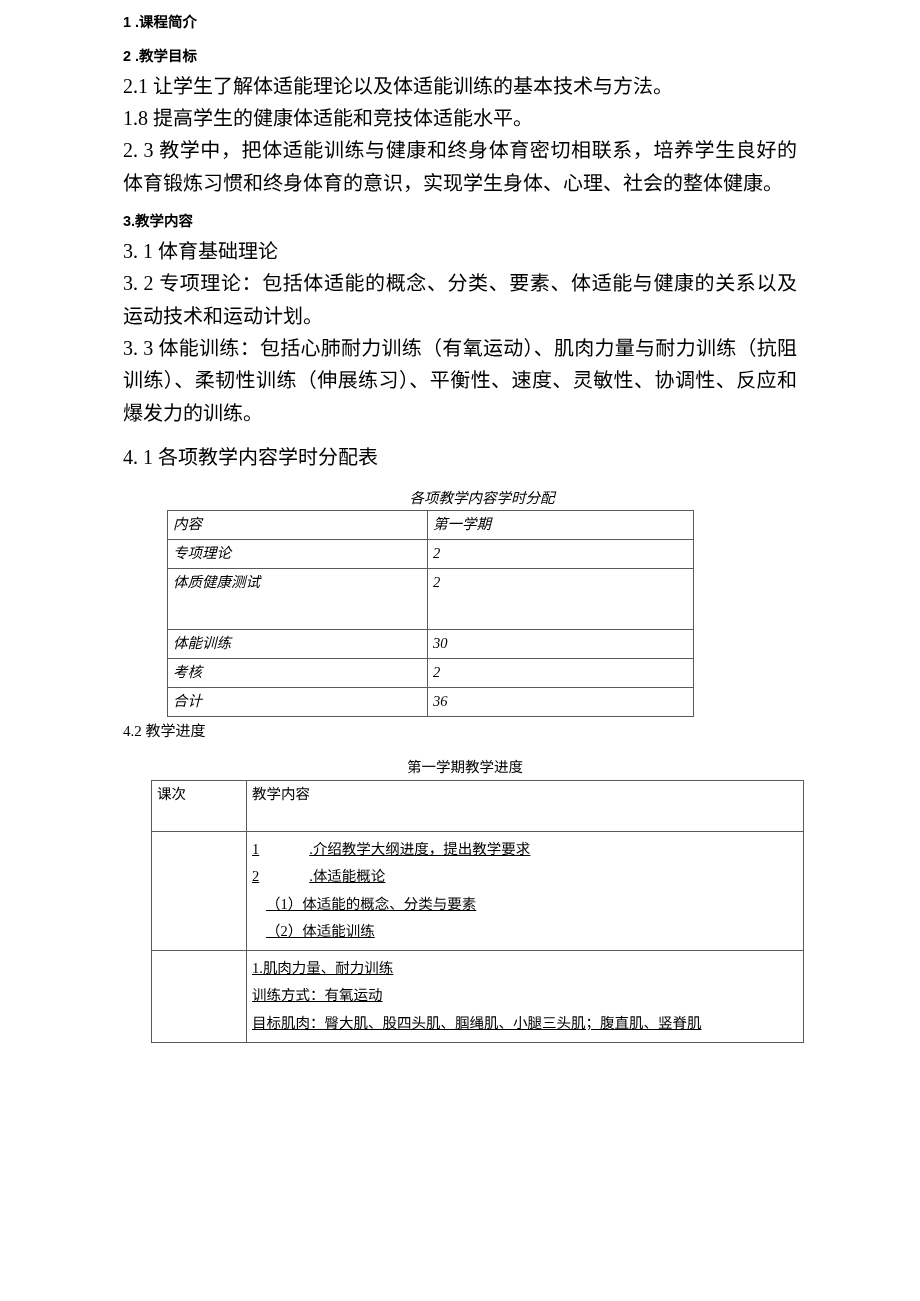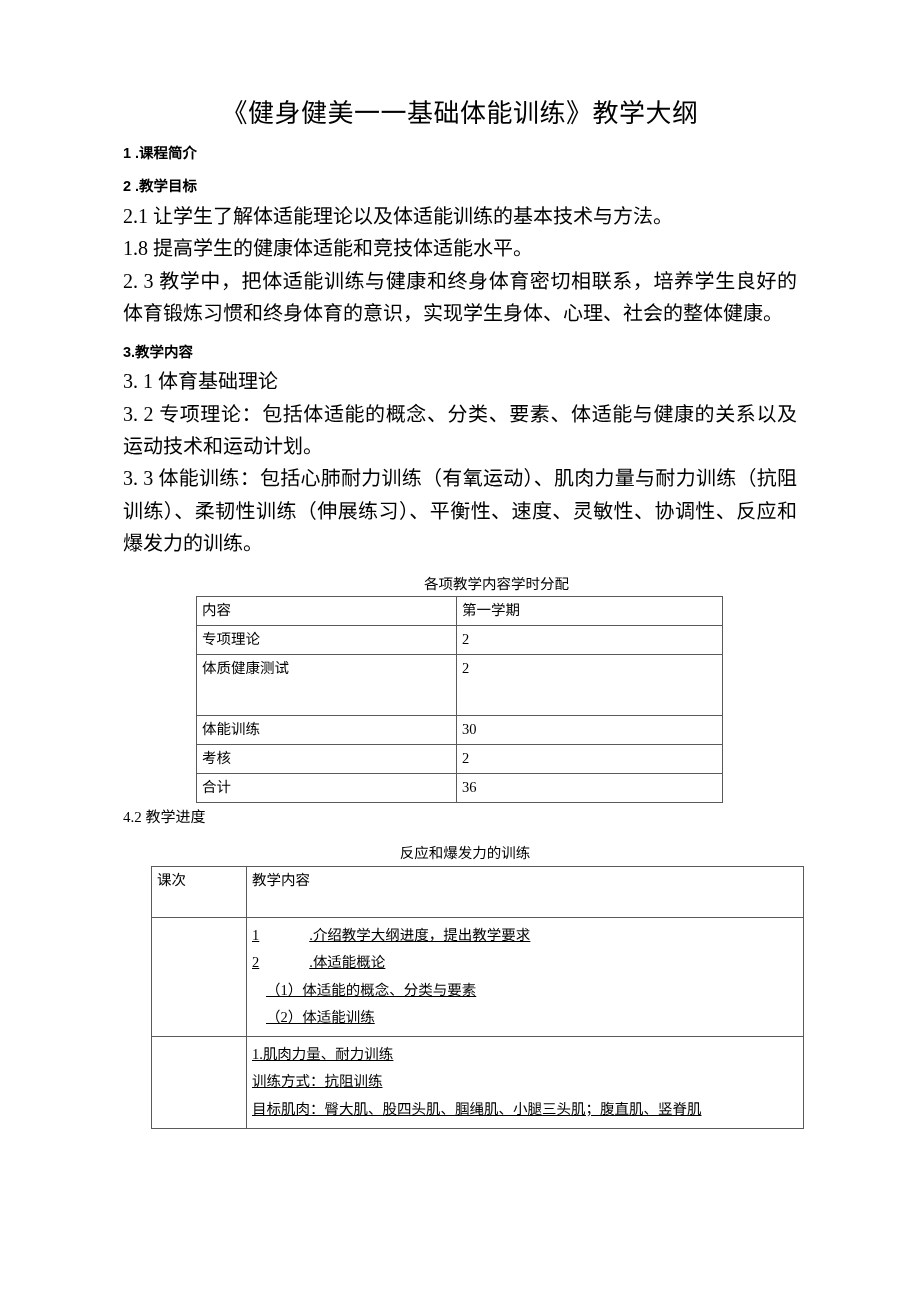--- a/index.html
+++ b/index.html
@@ -101,21 +101,22 @@
   }
   table.doc-table td {
     border: 1px solid #5a5a5a;
     padding: 3px 4px 3px 5px;
     vertical-align: top;
     line-height: 1.5;
   }
 
   
   .tbl1-wrap {
-    margin-left: 73px;
+    margin-left: 44px;
+    font-style: italic;
   }
   table.tbl1 {
     width: 526px;
   }
   table.tbl1 col.c1 { width: 260px; }
   table.tbl1 col.c2 { width: 266px; }
   table.tbl1 td { height: 22px; }
   table.tbl1 tr.tall td { height: 54px; }
 
   
@@ -146,21 +147,20 @@
     line-height: 1.6;
     margin: 2px 0 0 0;
   }
 </style>
 </head>
 <body>
 
 <div class="page">
   <div class="content">
 
-    <h1 class="doc-title">《健身健美一一基础体能训练》教学大纲</h1>
 
 
     <div class="section">
       <p class="sec-head">1 .课程简介</p>
     </div>
 
     <div class="section">
       <p class="sec-head">2 .教学目标</p>
       <p class="sub">2.1  让学生了解体适能理论以及体适能训练的基本技术与方法。</p>
       <p class="sub">1.8 提高学生的健康体适能和竞技体适能水平。</p>
@@ -168,20 +168,21 @@
     </div>
 
     <div class="section">
       <p class="sec-head">3.教学内容</p>
       <p class="sub">3. 1 体育基础理论</p>
       <p class="sub">3. 2 专项理论：包括体适能的概念、分类、要素、体适能与健康的关系以及运动技术和运动计划。</p>
       <p class="sub">3. 3 体能训练：包括心肺耐力训练（有氧运动）、肌肉力量与耐力训练（抗阻训练）、柔韧性训练（伸展练习）、平衡性、速度、灵敏性、协调性、反应和爆发力的训练。</p>
     </div>
 
     <div class="section">
+      <p class="sub">4. 1 各项教学内容学时分配表</p>
     </div>
 
     <div class="tbl1-wrap">
       <div class="table-caption">各项教学内容学时分配</div>
       <table class="doc-table tbl1">
         <colgroup>
             <col class="c1">
             <col class="c2">
           </colgroup>
         <tbody>
@@ -209,21 +210,21 @@
             <td>合计</td>
             <td>36</td>
           </tr>
         </tbody>
       </table>
     </div>
 
     <p class="after-table">4.2 教学进度</p>
 
     <div class="tbl2-wrap">
-      <div class="table-caption">反应和爆发力的训练</div>
+      <div class="table-caption">第一学期教学进度</div>
       <table class="doc-table tbl2">
         <colgroup>
             <col class="c1">
             <col class="c2">
           </colgroup>
         <tbody>
           <tr>
             <td class="hdr">课次</td>
             <td class="hdr">教学内容</td>
           </tr>
@@ -233,21 +234,21 @@
               <div class="row-line"><span>1</span><span class="item-gap"></span><span>.介绍教学大纲进度，提出教学要求</span></div>
               <div class="row-line"><span>2</span><span class="item-gap"></span><span>.体适能概论</span></div>
               <div class="row-line pl">（1）体适能的概念、分类与要素</div>
               <div class="row-line pl">（2）体适能训练</div>
             </td>
           </tr>
           <tr>
             <td class="body"></td>
             <td class="body">
               <div class="row-line">1.肌肉力量、耐力训练</div>
-              <div class="row-line">训练方式：抗阻训练</div>
+              <div class="row-line">训练方式：有氧运动</div>
               <div class="row-line">目标肌肉：臀大肌、股四头肌、腘绳肌、小腿三头肌；腹直肌、竖脊肌</div>
             </td>
           </tr>
         </tbody>
       </table>
     </div>
 
   </div>
 </div>
 

